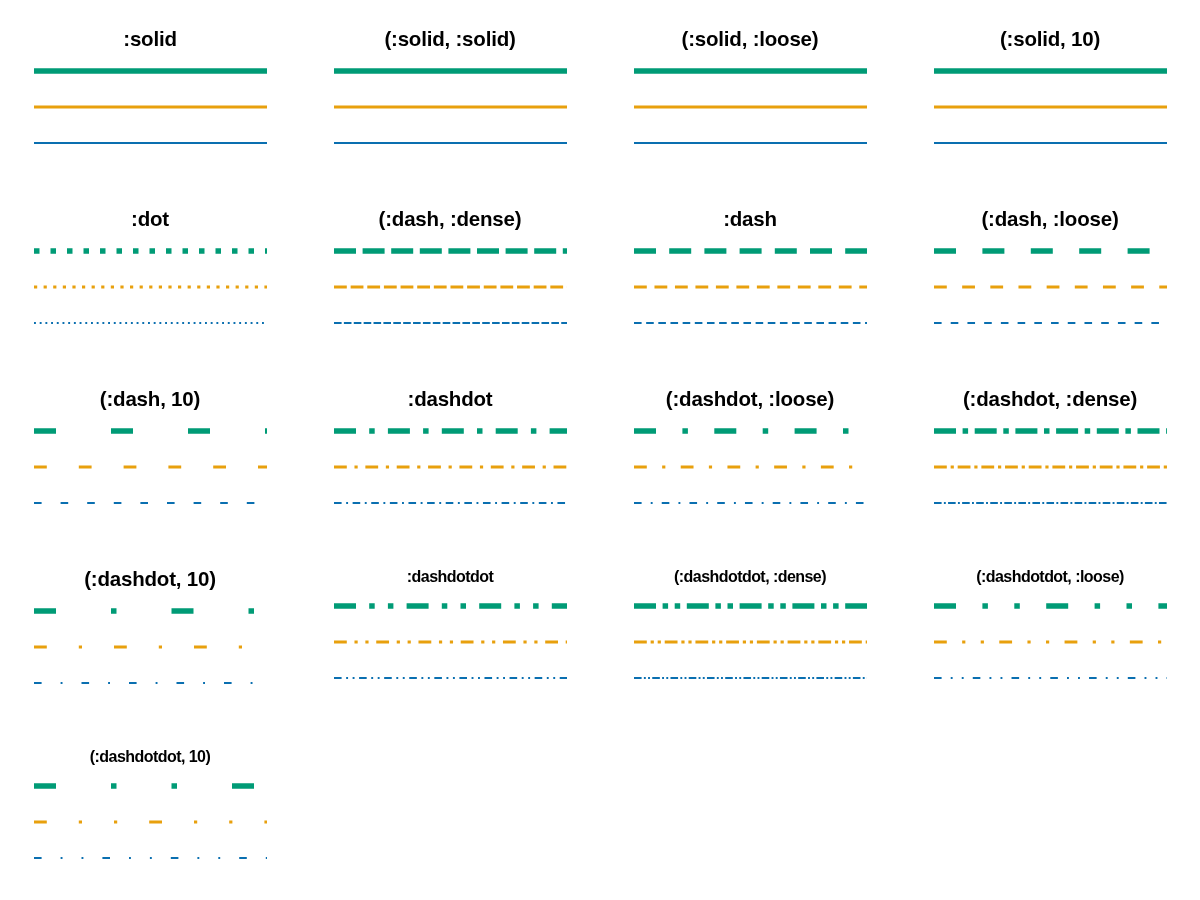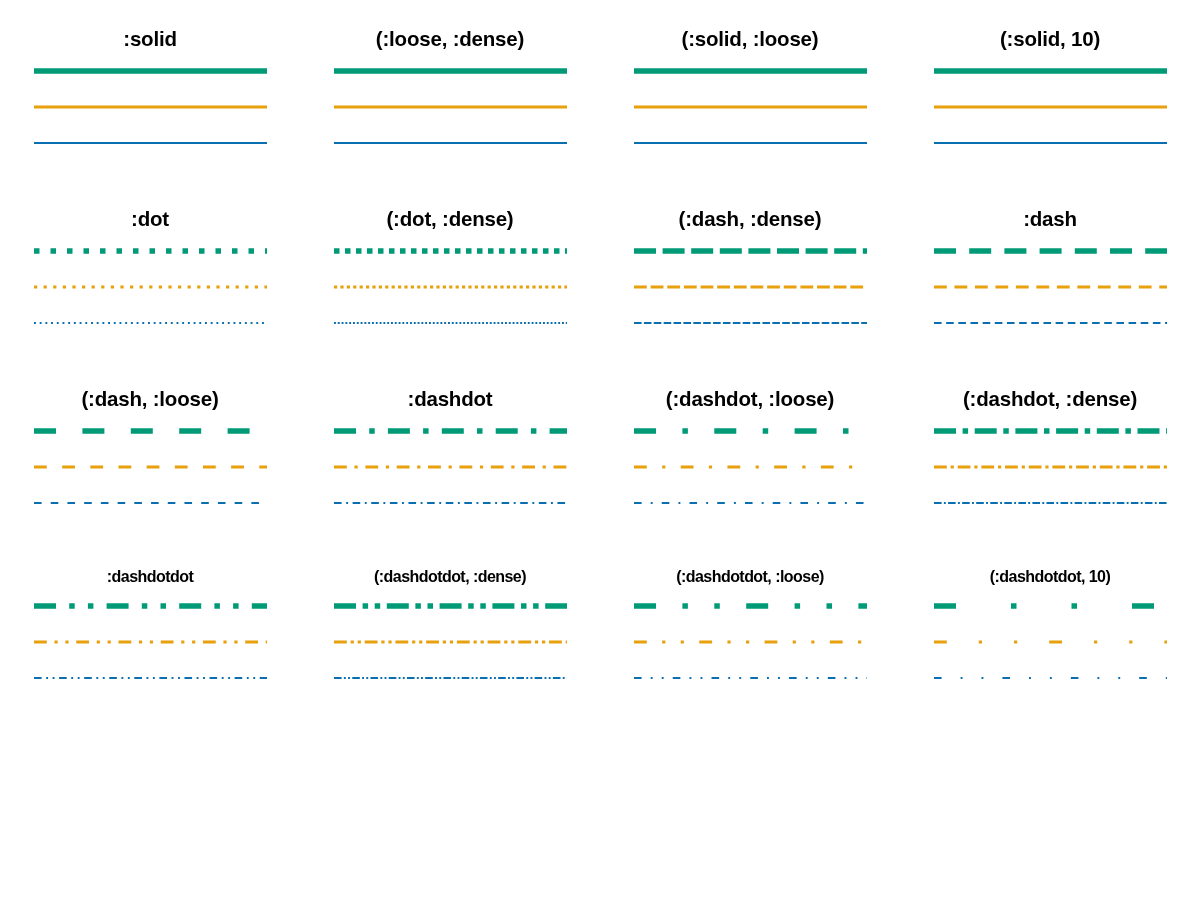--- a/index.html
+++ b/index.html
@@ -87,21 +87,21 @@
           </svg>
         </div>
         <div class="line-wrap lw-blue">
           <svg class="line-svg" width="233" height="10" viewBox="0 0 233 10">
             <line x1="0" y1="5" x2="233" y2="5" stroke="#0A6FB0" stroke-width="1.9" stroke-linecap="butt"></line>
           </svg>
         </div>
       </div>
     </div>
     <div class="cell row-solid">
-      <div class="cell-title">(:loose, :dense)</div>
+      <div class="cell-title">(:solid, :solid)</div>
       <div class="lines">
         <div class="line-wrap lw-green">
           <svg class="line-svg" width="233" height="10" viewBox="0 0 233 10">
             <line x1="0" y1="5" x2="233" y2="5" stroke="#009B76" stroke-width="5.5" stroke-linecap="butt"></line>
           </svg>
         </div>
         <div class="line-wrap lw-orange">
           <svg class="line-svg" width="233" height="10" viewBox="0 0 233 10">
             <line x1="0" y1="5" x2="233" y2="5" stroke="#E8A00D" stroke-width="3.2" stroke-linecap="butt"></line>
           </svg>
@@ -166,40 +166,20 @@
             <line x1="0" y1="5" x2="233" y2="5" stroke="#E8A00D" stroke-width="3.2" stroke-linecap="butt" stroke-dasharray="3.20 6.40"></line>
           </svg>
         </div>
         <div class="line-wrap lw-blue">
           <svg class="line-svg" width="233" height="10" viewBox="0 0 233 10">
             <line x1="0" y1="5" x2="233" y2="5" stroke="#0A6FB0" stroke-width="1.9" stroke-linecap="butt" stroke-dasharray="1.90 3.80"></line>
           </svg>
         </div>
       </div>
     </div>
-    <div class="cell row-dot">
-      <div class="cell-title">(:dot, :dense)</div>
-      <div class="lines">
-        <div class="line-wrap lw-green">
-          <svg class="line-svg" width="233" height="10" viewBox="0 0 233 10">
-            <line x1="0" y1="5" x2="233" y2="5" stroke="#009B76" stroke-width="5.5" stroke-linecap="butt" stroke-dasharray="5.50 5.50"></line>
-          </svg>
-        </div>
-        <div class="line-wrap lw-orange">
-          <svg class="line-svg" width="233" height="10" viewBox="0 0 233 10">
-            <line x1="0" y1="5" x2="233" y2="5" stroke="#E8A00D" stroke-width="3.2" stroke-linecap="butt" stroke-dasharray="3.20 3.20"></line>
-          </svg>
-        </div>
-        <div class="line-wrap lw-blue">
-          <svg class="line-svg" width="233" height="10" viewBox="0 0 233 10">
-            <line x1="0" y1="5" x2="233" y2="5" stroke="#0A6FB0" stroke-width="1.9" stroke-linecap="butt" stroke-dasharray="1.90 1.90"></line>
-          </svg>
-        </div>
-      </div>
-    </div>
     <div class="cell row-dash">
       <div class="cell-title">(:dash, :dense)</div>
       <div class="lines">
         <div class="line-wrap lw-green">
           <svg class="line-svg" width="233" height="10" viewBox="0 0 233 10">
             <line x1="0" y1="5" x2="233" y2="5" stroke="#009B76" stroke-width="5.5" stroke-linecap="butt" stroke-dasharray="22.00 6.60"></line>
           </svg>
         </div>
         <div class="line-wrap lw-orange">
           <svg class="line-svg" width="233" height="10" viewBox="0 0 233 10">
@@ -246,20 +226,40 @@
             <line x1="0" y1="5" x2="233" y2="5" stroke="#E8A00D" stroke-width="3.2" stroke-linecap="butt" stroke-dasharray="12.80 15.36"></line>
           </svg>
         </div>
         <div class="line-wrap lw-blue">
           <svg class="line-svg" width="233" height="10" viewBox="0 0 233 10">
             <line x1="0" y1="5" x2="233" y2="5" stroke="#0A6FB0" stroke-width="1.9" stroke-linecap="butt" stroke-dasharray="7.60 9.12"></line>
           </svg>
         </div>
       </div>
     </div>
+    <div class="cell row-dash">
+      <div class="cell-title">(:dash, 10)</div>
+      <div class="lines">
+        <div class="line-wrap lw-green">
+          <svg class="line-svg" width="233" height="10" viewBox="0 0 233 10">
+            <line x1="0" y1="5" x2="233" y2="5" stroke="#009B76" stroke-width="5.5" stroke-linecap="butt" stroke-dasharray="22.00 55.00"></line>
+          </svg>
+        </div>
+        <div class="line-wrap lw-orange">
+          <svg class="line-svg" width="233" height="10" viewBox="0 0 233 10">
+            <line x1="0" y1="5" x2="233" y2="5" stroke="#E8A00D" stroke-width="3.2" stroke-linecap="butt" stroke-dasharray="12.80 32.00"></line>
+          </svg>
+        </div>
+        <div class="line-wrap lw-blue">
+          <svg class="line-svg" width="233" height="10" viewBox="0 0 233 10">
+            <line x1="0" y1="5" x2="233" y2="5" stroke="#0A6FB0" stroke-width="1.9" stroke-linecap="butt" stroke-dasharray="7.60 19.00"></line>
+          </svg>
+        </div>
+      </div>
+    </div>
     <div class="cell row-dashdot">
       <div class="cell-title">:dashdot</div>
       <div class="lines">
         <div class="line-wrap lw-green">
           <svg class="line-svg" width="233" height="10" viewBox="0 0 233 10">
             <line x1="0" y1="5" x2="233" y2="5" stroke="#009B76" stroke-width="5.5" stroke-linecap="butt" stroke-dasharray="22.00 13.20 5.50 13.20"></line>
           </svg>
         </div>
         <div class="line-wrap lw-orange">
           <svg class="line-svg" width="233" height="10" viewBox="0 0 233 10">
@@ -306,20 +306,40 @@
             <line x1="0" y1="5" x2="233" y2="5" stroke="#E8A00D" stroke-width="3.2" stroke-linecap="butt" stroke-dasharray="12.80 3.84 3.20 3.84"></line>
           </svg>
         </div>
         <div class="line-wrap lw-blue">
           <svg class="line-svg" width="233" height="10" viewBox="0 0 233 10">
             <line x1="0" y1="5" x2="233" y2="5" stroke="#0A6FB0" stroke-width="1.9" stroke-linecap="butt" stroke-dasharray="7.60 2.28 1.90 2.28"></line>
           </svg>
         </div>
       </div>
     </div>
+    <div class="cell row-dashdot">
+      <div class="cell-title">(:dashdot, 10)</div>
+      <div class="lines">
+        <div class="line-wrap lw-green">
+          <svg class="line-svg" width="233" height="10" viewBox="0 0 233 10">
+            <line x1="0" y1="5" x2="233" y2="5" stroke="#009B76" stroke-width="5.5" stroke-linecap="butt" stroke-dasharray="22.00 55.00 5.50 55.00"></line>
+          </svg>
+        </div>
+        <div class="line-wrap lw-orange">
+          <svg class="line-svg" width="233" height="10" viewBox="0 0 233 10">
+            <line x1="0" y1="5" x2="233" y2="5" stroke="#E8A00D" stroke-width="3.2" stroke-linecap="butt" stroke-dasharray="12.80 32.00 3.20 32.00"></line>
+          </svg>
+        </div>
+        <div class="line-wrap lw-blue">
+          <svg class="line-svg" width="233" height="10" viewBox="0 0 233 10">
+            <line x1="0" y1="5" x2="233" y2="5" stroke="#0A6FB0" stroke-width="1.9" stroke-linecap="butt" stroke-dasharray="7.60 19.00 1.90 19.00"></line>
+          </svg>
+        </div>
+      </div>
+    </div>
     <div class="cell row-dashdotdot">
       <div class="cell-title">:dashdotdot</div>
       <div class="lines">
         <div class="line-wrap lw-green">
           <svg class="line-svg" width="233" height="10" viewBox="0 0 233 10">
             <line x1="0" y1="5" x2="233" y2="5" stroke="#009B76" stroke-width="5.5" stroke-linecap="butt" stroke-dasharray="22.00 13.20 5.50 13.20 5.50 13.20"></line>
           </svg>
         </div>
         <div class="line-wrap lw-orange">
           <svg class="line-svg" width="233" height="10" viewBox="0 0 233 10">

